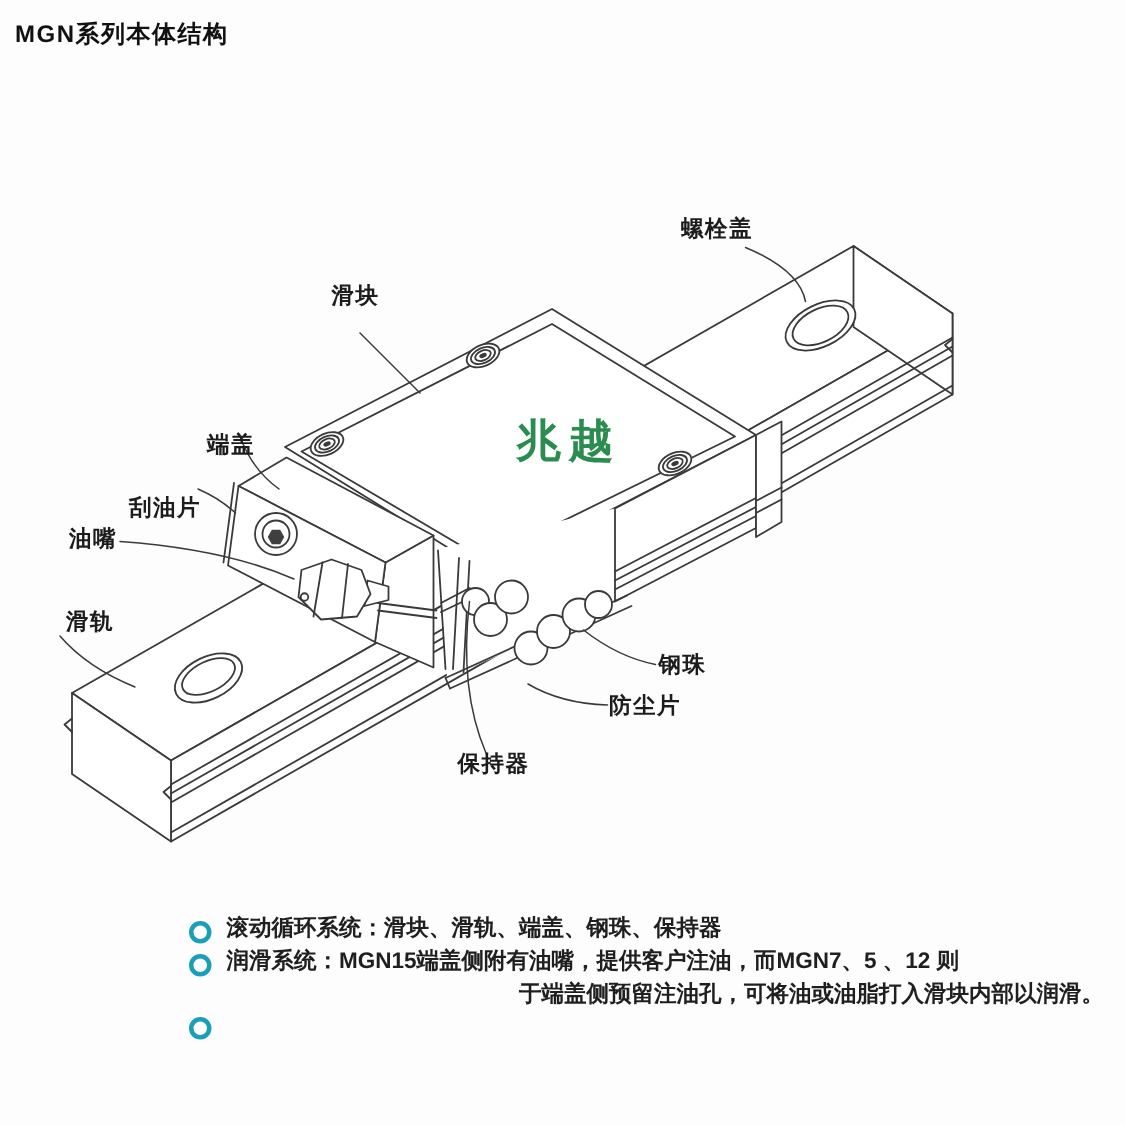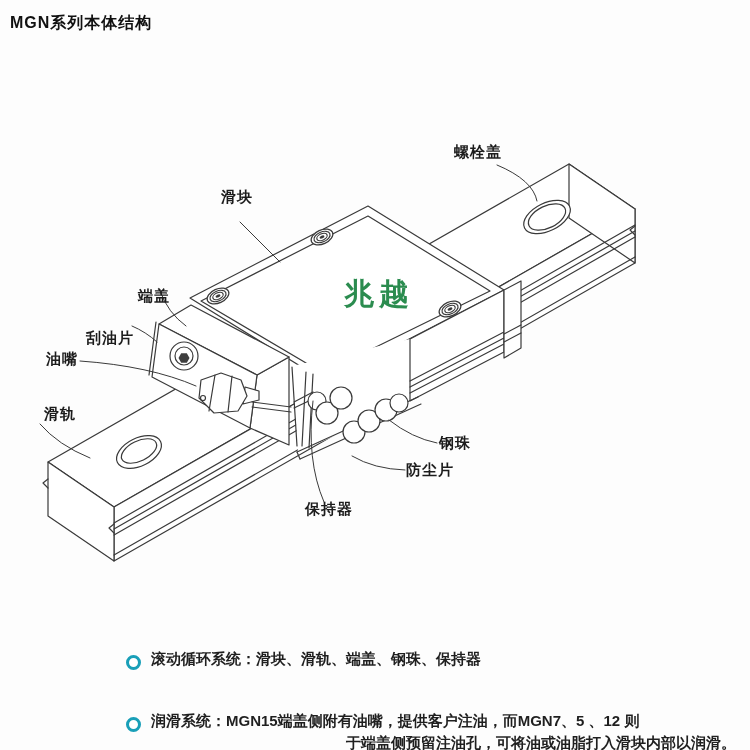--- a/index.html
+++ b/index.html
@@ -28,21 +28,21 @@
   .lbl-retainer{left:305px;top:500px;}
   .watermark{
     position:absolute;left:344px;top:274px;
     font-size:30px;font-weight:700;color:#15803d;opacity:.9;
     letter-spacing:5px;white-space:nowrap;
   }
   .notes{
     position:absolute;left:126px;top:608px;width:610px;
     font-size:15px;font-weight:600;color:#1f1f1f;line-height:22px;
   }
-  .note-row{display:flex;align-items:flex-end;margin-top:40px;}
+  .note-row{display:flex;align-items:center;}
   .bullet-dot{
     flex:0 0 auto;width:9px;height:9px;border-radius:50%;
     border:3px solid #199fb8;margin:4px 10px 0 0;box-sizing:content-box;
     background:#fff;
   }
   .note-cont{padding-left:25px;text-align:right;}
   svg{display:block;}
 </style>
 </head>
 <body>

